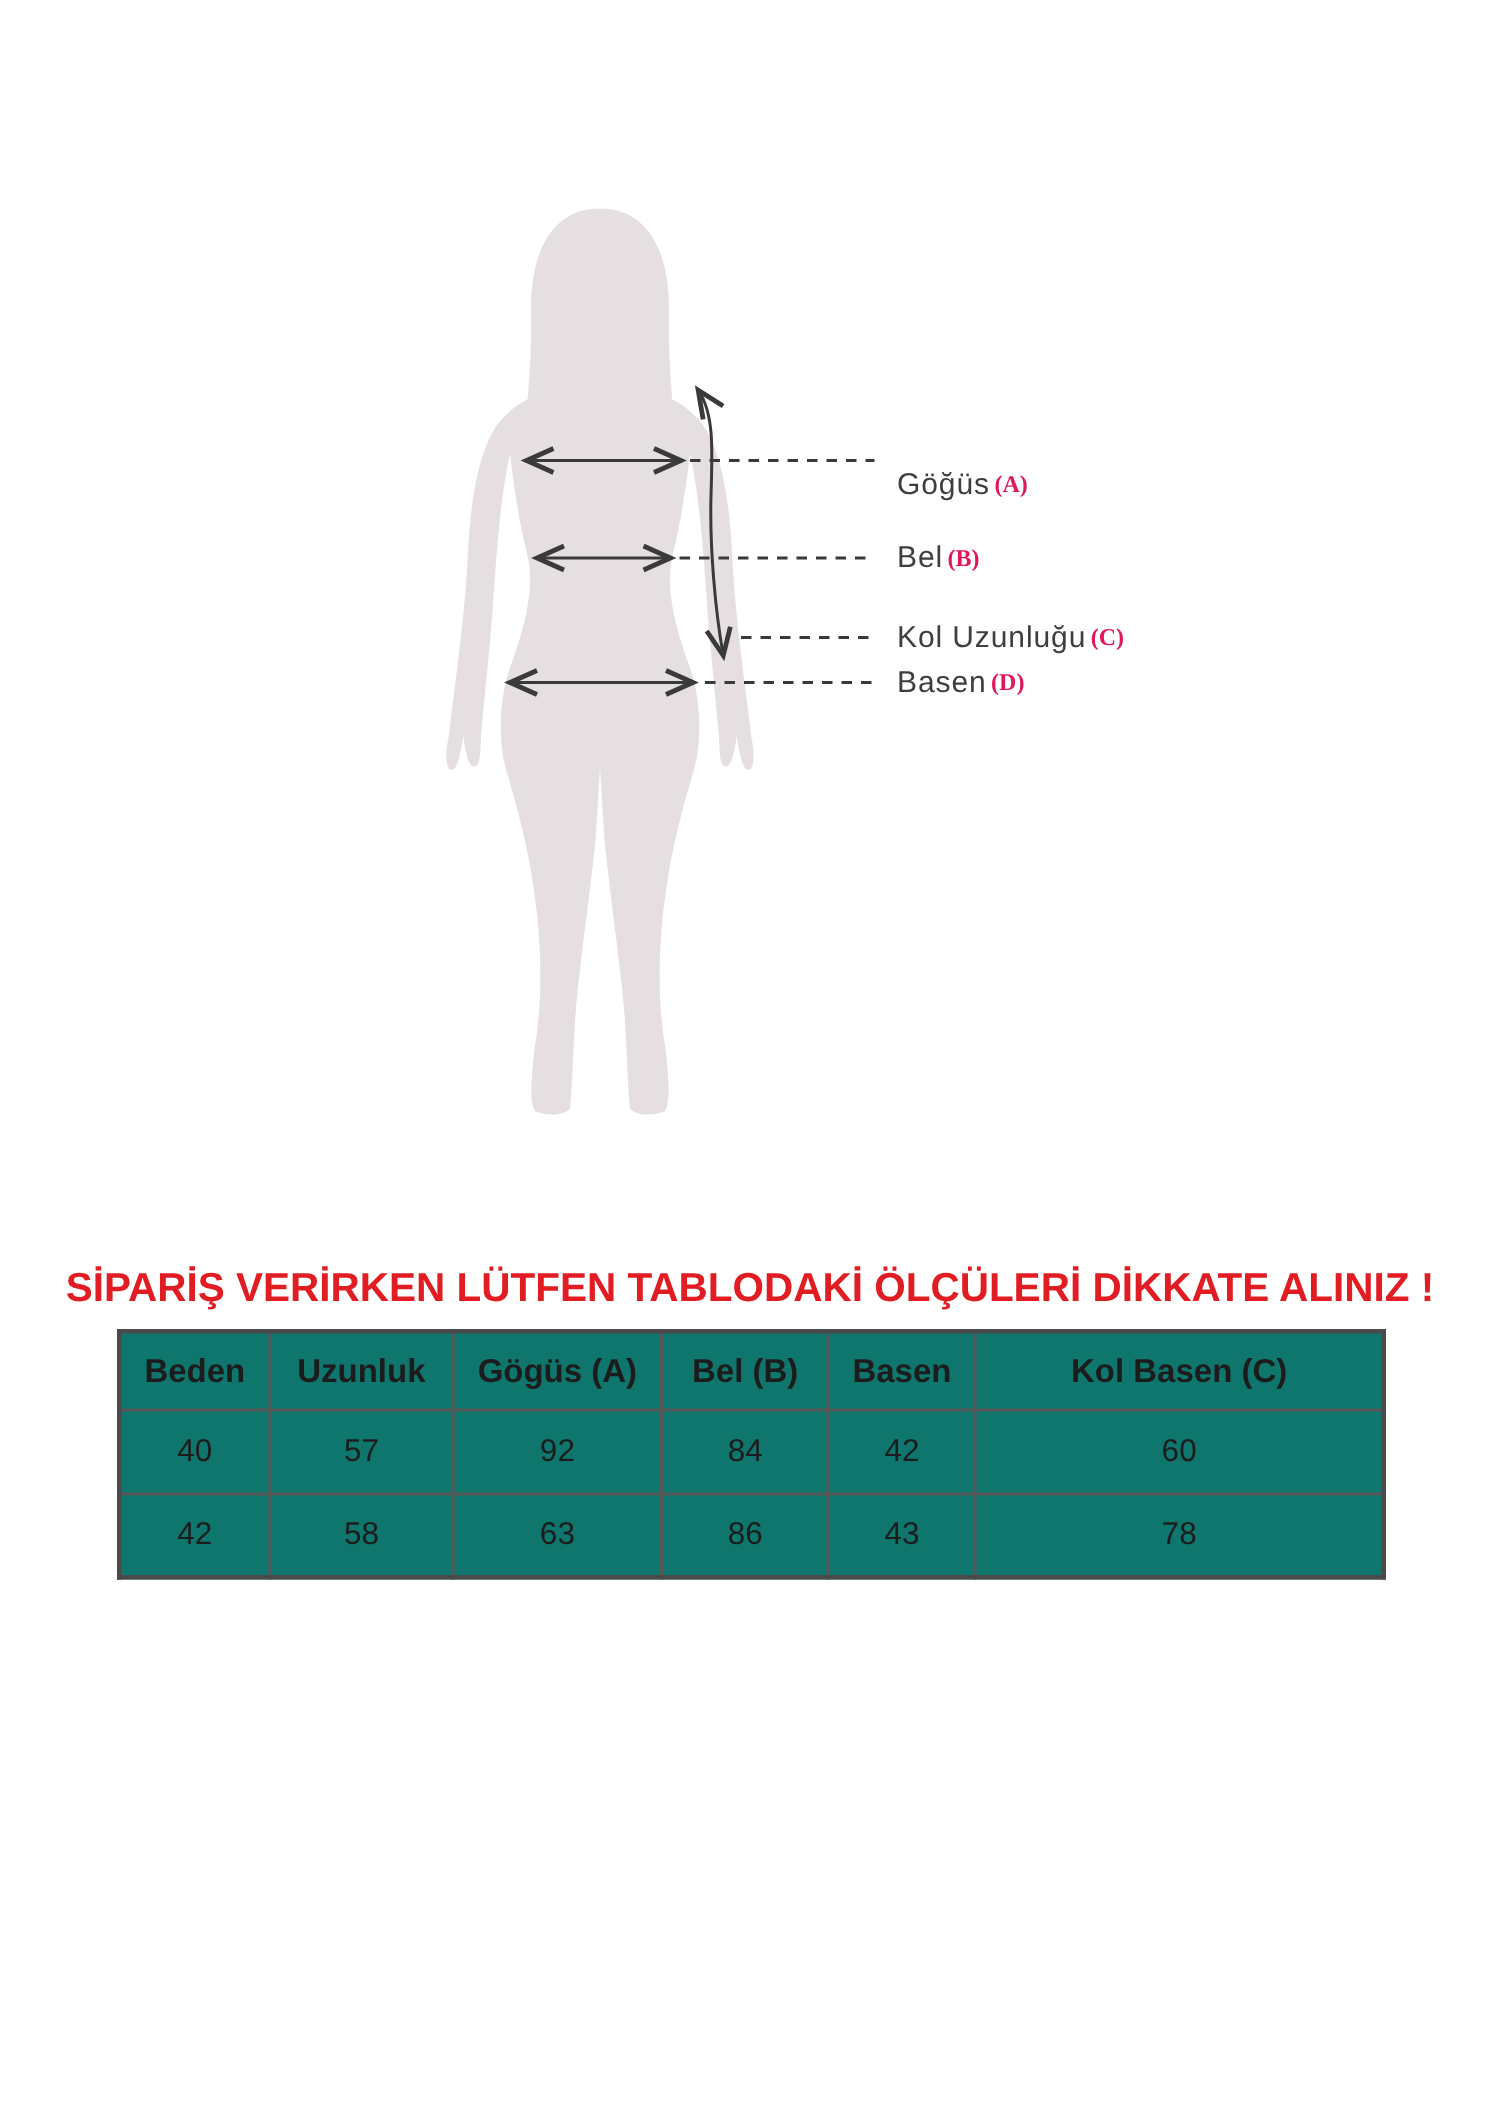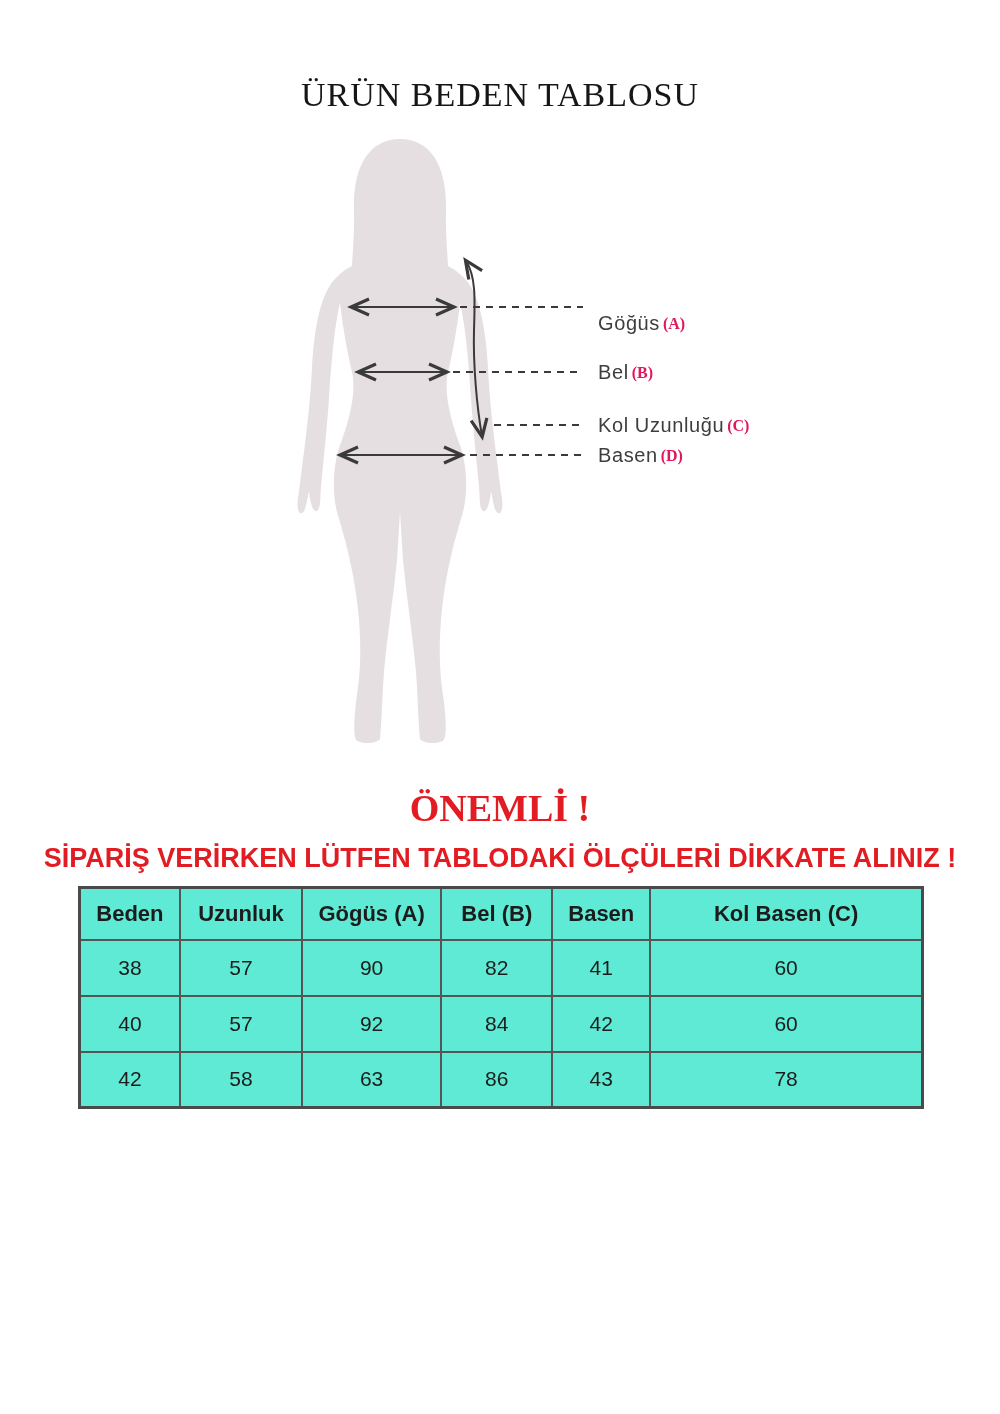--- a/index.html
+++ b/index.html
@@ -76,21 +76,21 @@
     color: #e11d23;
     white-space: nowrap;
   }
   table.size-table {
     position: absolute;
     top: 886px;
     left: 78px;
     width: 846px;
     border-collapse: collapse;
     table-layout: fixed;
-    background: #5eead4;
+    background: #0f766e;
     border: 3px solid #4a4a4a;
   }
   table.size-table th, table.size-table td {
     border: 2px solid #565656;
     text-align: center;
     vertical-align: middle;
     color: #1c1c1c;
   }
   table.size-table th {
     height: 52px;
@@ -101,21 +101,20 @@
     height: 56px;
     font-size: 21px;
     font-weight: 400;
   }
 </style>
 </head>
 <body>
 
 <div class="page">
 
-  <h1 class="page-title">ÜRÜN BEDEN TABLOSU</h1>
 
   <div class="diagram">
     <svg width="1000" height="780" viewBox="0 0 1000 780" xmlns="http://www.w3.org/2000/svg">
       <defs>
         <marker id="ah" markerWidth="14" markerHeight="14" refX="9.5" refY="5" orient="auto-start-reverse">
           <path d="M1,1 L10,5 L1,9" fill="none" stroke="#3a3a3a" stroke-width="1.6"></path>
         </marker>
       </defs>
 
       <path fill="#e6dfe1" d="
@@ -192,21 +191,20 @@
       <span>Bel</span><span class="code">(B)</span>
     </div>
     <div class="m-label" style="top:414px">
       <span>Kol Uzunluğu</span><span class="code">(C)</span>
     </div>
     <div class="m-label" style="top:444px">
       <span>Basen</span><span class="code">(D)</span>
     </div>
   </div>
 
-  <div class="important-heading">ÖNEMLİ !</div>
   <div class="warning-text">SİPARİŞ VERİRKEN LÜTFEN TABLODAKİ ÖLÇÜLERİ DİKKATE ALINIZ !</div>
 
   <table class="size-table">
     <colgroup>
       <col style="width:11.9%">
         <col style="width:14.5%">
         <col style="width:16.5%">
       <col style="width:13.2%">
         <col style="width:11.6%">
         <col style="width:32.3%">
@@ -216,28 +214,20 @@
         <th>Beden</th>
         <th>Uzunluk</th>
         <th>Gögüs (A)</th>
         <th>Bel (B)</th>
         <th>Basen</th>
         <th>Kol Basen (C)</th>
       </tr>
     </thead>
     <tbody>
       <tr>
-        <td>38</td>
-        <td>57</td>
-        <td>90</td>
-        <td>82</td>
-        <td>41</td>
-        <td>60</td>
-      </tr>
-      <tr>
         <td>40</td>
         <td>57</td>
         <td>92</td>
         <td>84</td>
         <td>42</td>
         <td>60</td>
       </tr>
       <tr>
         <td>42</td>
         <td>58</td>

